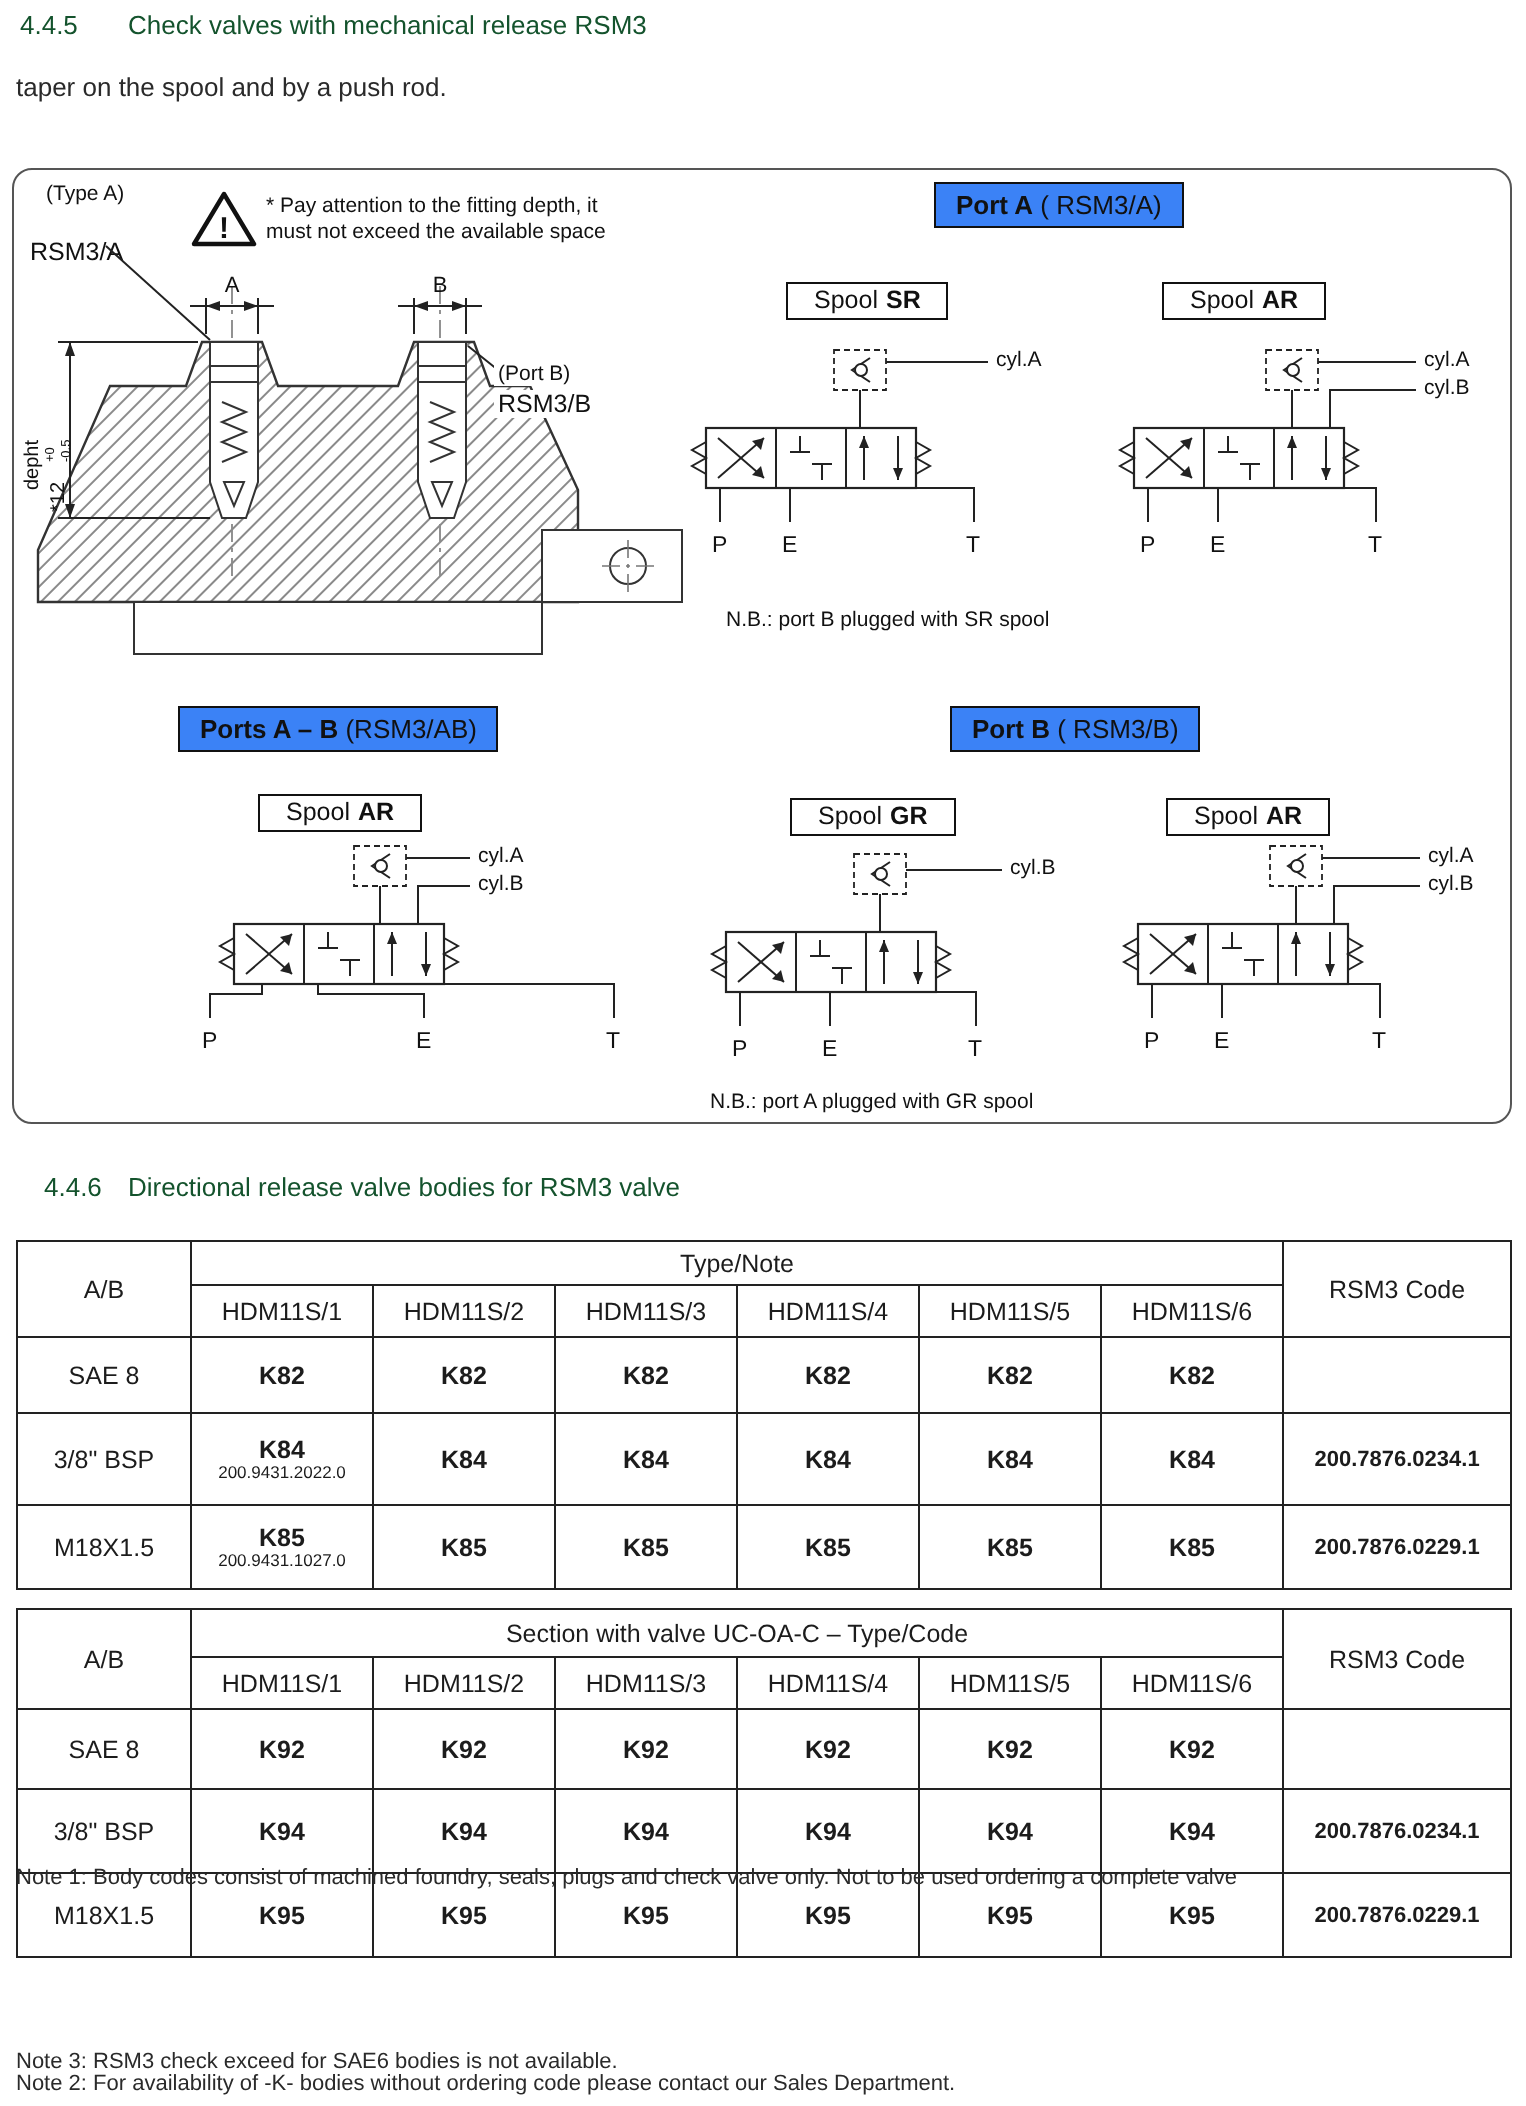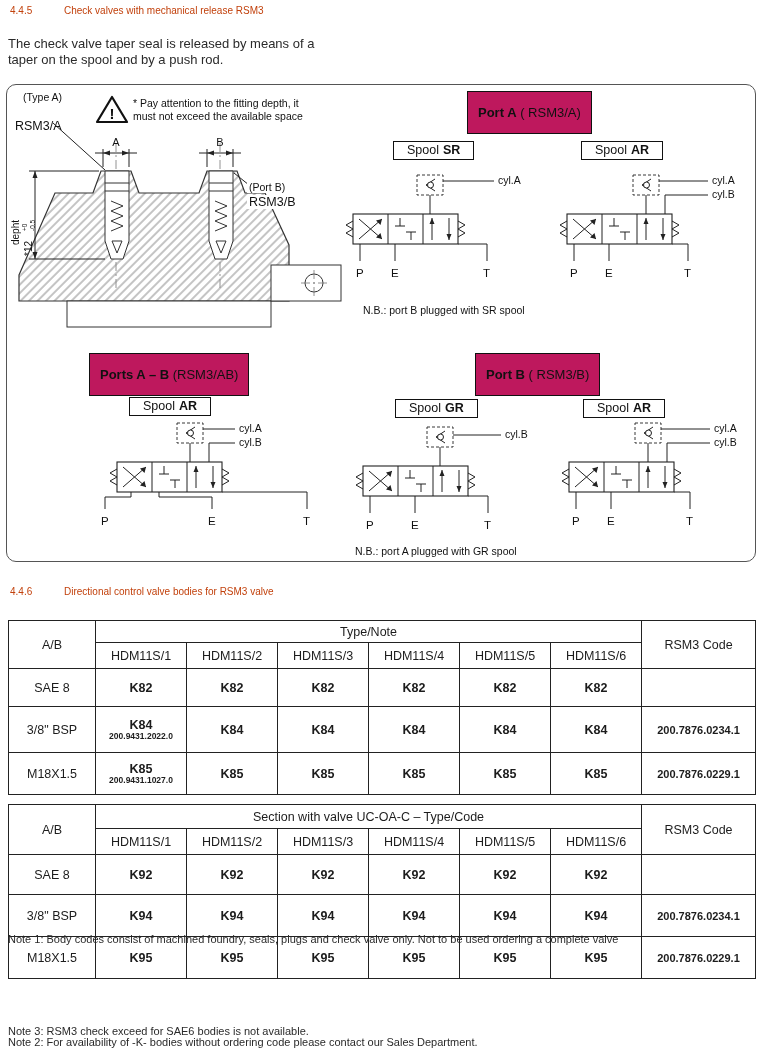--- a/index.html
+++ b/index.html
@@ -1,40 +1,40 @@
 <!DOCTYPE html>
 <html><head>
 <meta charset="utf-8">
 <style>
   *{margin:0;padding:0;box-sizing:border-box}
   html,body{background:#fff}
   body{width:763px;height:1053px;font-family:"Liberation Sans",sans-serif;color:#222;position:relative;overflow:hidden}
-  .sec-num,.sec-title{position:absolute;font-size:10px;color:#c2410c}
+  .sec-num,.sec-title{position:absolute;font-size:13px;color:#14532d}
   .intro{position:absolute;font-size:13px;line-height:15.5px;color:#2a2a2a}
   .frame{position:absolute;left:6px;top:84px;width:750px;height:478px;border:1px solid #555;border-radius:10px;background:#fff}
-  .hdr-box{position:absolute;border:1.5px solid #111;background:#be185d;padding:13px 10px;font-size:13px;white-space:nowrap;color:#111}
+  .hdr-box{position:absolute;border:1.5px solid #111;background:#3b82f6;padding:3px 10px;font-size:13px;white-space:nowrap;color:#111}
   .spool-box{position:absolute;border:1.2px solid #111;background:#fff;padding:0 13px;font-size:12.5px;height:19px;line-height:17px;white-space:nowrap;color:#111}
   .spool-box .w{margin-right:4px}
   .warn-text{position:absolute;font-size:10.5px;line-height:13px;color:#111}
   .warn-text .w1{font-weight:normal}
   .small-lbl{position:absolute;font-size:10.5px;color:#111;background:#fff;padding:0 2px}
   .med-lbl{position:absolute;font-size:12.5px;color:#111;background:#fff;padding:0 2px}
   .nb{position:absolute;font-size:10.5px;color:#111}
   .leak{position:absolute;font-size:12.5px;color:#111}
   .leak sup{font-size:8.5px}
   .schem{position:absolute}
   .schem svg{display:block}
   .plbl{position:absolute;font-size:11.5px;color:#111}
   .slbl{position:absolute;font-size:10.5px;color:#111;white-space:nowrap}
   .st{stroke:#222;stroke-width:1;fill:none}
   .cl{stroke:#777;stroke-width:0.8;fill:none;stroke-dasharray:9 3 2 3}
   table.tbl{position:absolute;left:8px;border-collapse:collapse;table-layout:fixed;width:747px;background:#fff}
   .tbl td{border:1px solid #222;text-align:center;vertical-align:middle;font-size:12.5px;padding:0;color:#1c1c1c}
   .tbl .k{font-weight:bold}
-  .tbl .sub{font-size:8.5px;font-weight:bold;line-height:9px}
+  .tbl .sub{font-size:8.5px;font-weight:normal;line-height:9px}
   .tbl .rsm{font-weight:bold;font-size:11px}
   .note{position:absolute;font-size:11px;color:#2a2a2a;white-space:nowrap}
 </style>
 </head>
 <body>
 
 <svg width="0" height="0" style="position:absolute">
   <defs>
     <pattern id="hatch" width="6" height="6" patternUnits="userSpaceOnUse" patternTransform="rotate(45)">
       <line x1="3" y1="0" x2="3" y2="6" stroke="#8a8a8a" stroke-width="1"></line>
@@ -62,21 +62,20 @@
       <rect x="0" y="0" width="26" height="20" fill="#fff" stroke="#222" stroke-dasharray="3 2" stroke-width="0.9"></rect>
       <polyline points="18,4 9,10 18,16" fill="none" stroke="#222"></polyline>
       <circle cx="13.5" cy="10" r="3" fill="#fff" stroke="#222"></circle>
     </g>
   </defs>
 </svg>
 
 <span class="sec-num" style="left:10px;top:5px">4.4.5</span>
 <span class="sec-title" style="left:64px;top:5px">Check valves with mechanical release RSM3</span>
 <div class="intro" style="left:8px;top:36px">
-  <div>The check valve taper seal is released by means of a</div>
   <div>taper  on the spool and by a push rod.</div>
 </div>
 
 <div class="frame">
 
   <span class="small-lbl" style="left:14px;top:6px">(Type A)</span>
   <span class="med-lbl" style="left:6px;top:34px">RSM3/A</span>
 
   <svg width="34" height="30" viewBox="0 0 34 30" style="position:absolute;left:88px;top:10px">
     <path d="M17,2 L32,27 L2,27 Z" fill="#fff" stroke="#111" stroke-width="2.2" stroke-linejoin="round"></path>
@@ -257,22 +256,22 @@
     <span class="plbl" style="left:60px;top:98px">E</span>
     <span class="plbl" style="left:139px;top:98px">T</span>
     <span class="slbl" style="left:167px;top:5px">cyl.A</span>
     <span class="slbl" style="left:167px;top:19px">cyl.B</span>
   </div>
 
   <span class="nb" style="left:348px;top:460px">N.B.: port A plugged with GR spool</span>
 
 </div>
 
-<span class="sec-num" style="left:10px;top:586px">4.4.6</span>
-<span class="sec-title" style="left:64px;top:586px">Directional control valve bodies for RSM3 valve</span>
+<span class="sec-num" style="left:22px;top:586px">4.4.6</span>
+<span class="sec-title" style="left:64px;top:586px">Directional release valve bodies for RSM3 valve</span>
 
 <table class="tbl" style="top:620px">
   <colgroup>
     <col style="width:87px">
       <col style="width:91px">
       <col style="width:91px">
       <col style="width:91px">
       <col style="width:91px">
       <col style="width:91px">
       <col style="width:91px">

